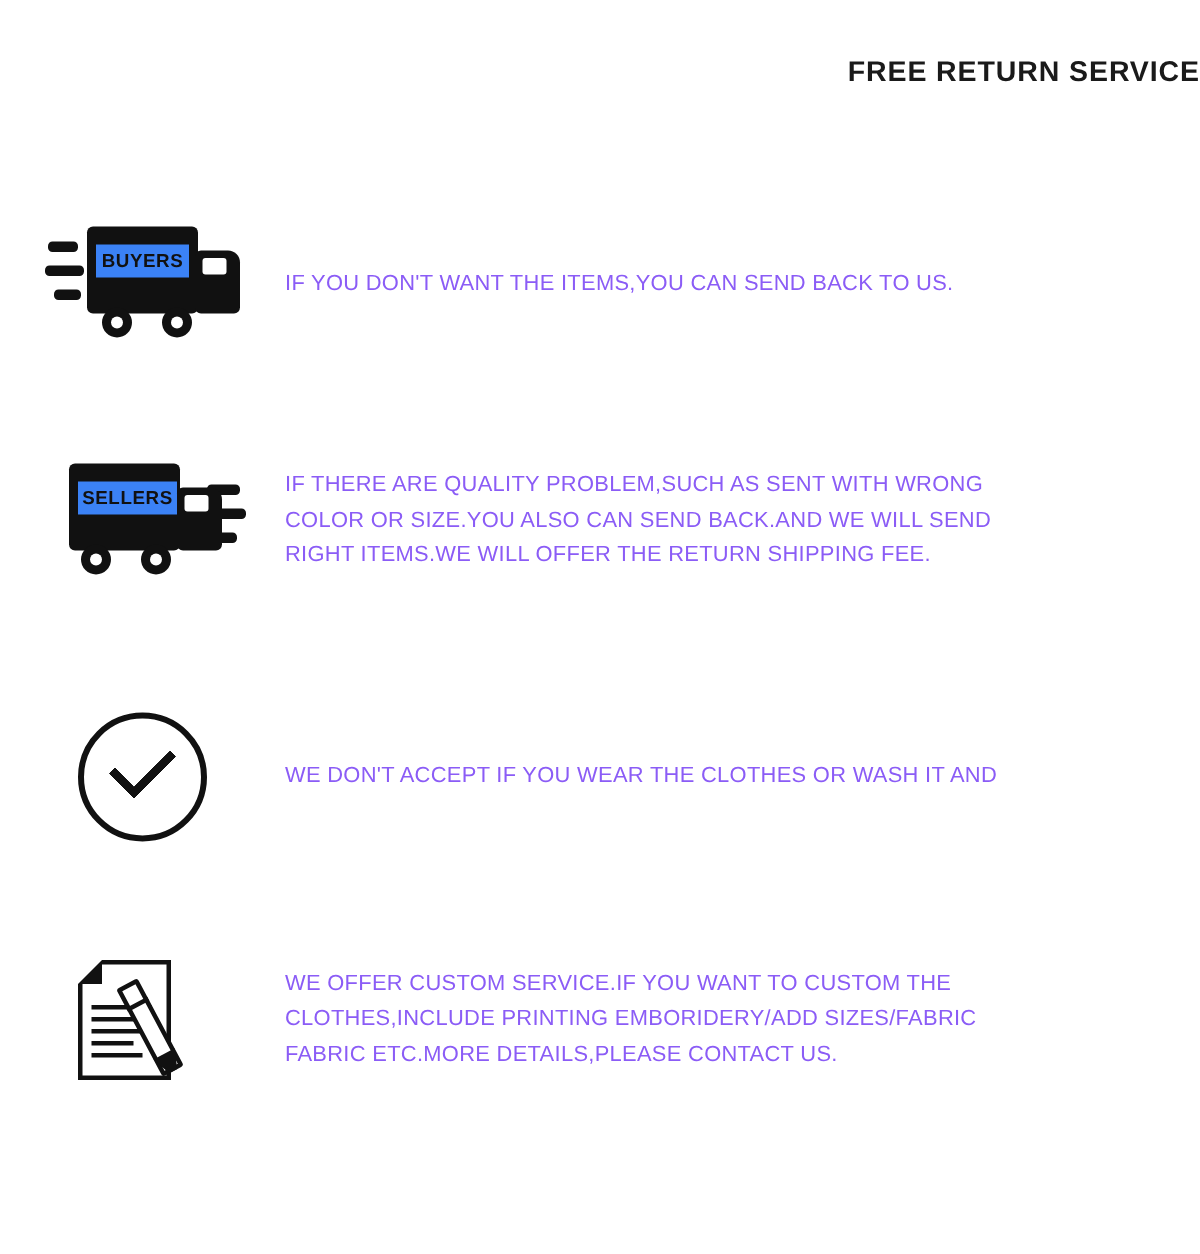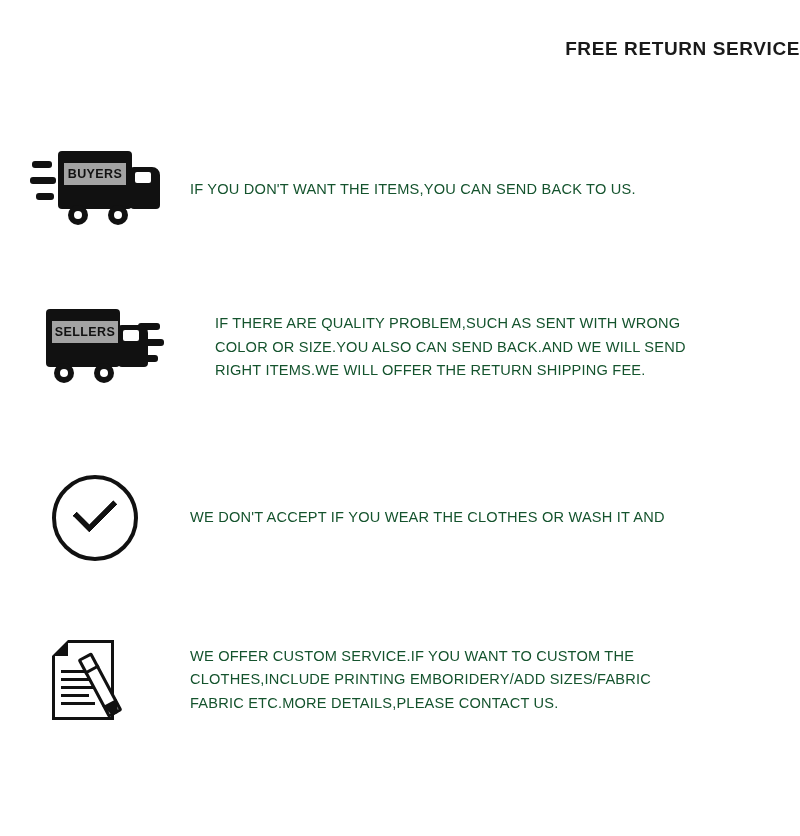--- a/index.html
+++ b/index.html
@@ -42,29 +42,29 @@
     flex: 0 0 190px;
     display: flex;
     align-items: center;
     justify-content: center;
   }
   .row-text {
     flex: 1 1 auto;
     padding-right: 26px;
     font-size: 14.6px;
     line-height: 1.62;
-    color: #14532d;
+    color: #8b5cf6;
     letter-spacing: 0.2px;
   }
   .row-text .line {
     display: block;
     white-space: nowrap;
   }
   .row-1 { height: 140px; }
-  .row-2 { height: 165px; margin-top: 5px; gap: 25px; }
+  .row-2 { height: 165px; margin-top: 5px; }
   .row-3 { height: 155px; margin-top: 10px; }
   .row-4 { height: 150px; margin-top: 10px; }
 
   
   .truck {
     position: relative;
     width: 130px;
     height: 86px;
   }
   .truck .speed {
@@ -86,21 +86,21 @@
     height: 58px;
     background: #111;
     border-radius: 4px;
   }
   .truck .badge {
     position: absolute;
     left: 34px;
     top: 16px;
     width: 62px;
     height: 22px;
-    background: #a3a3a3;
+    background: #3b82f6;
     color: #111;
     font-size: 12.5px;
     font-weight: bold;
     letter-spacing: 0.4px;
     display: flex;
     align-items: center;
     justify-content: center;
   }
   .truck .cab {
     position: absolute;

